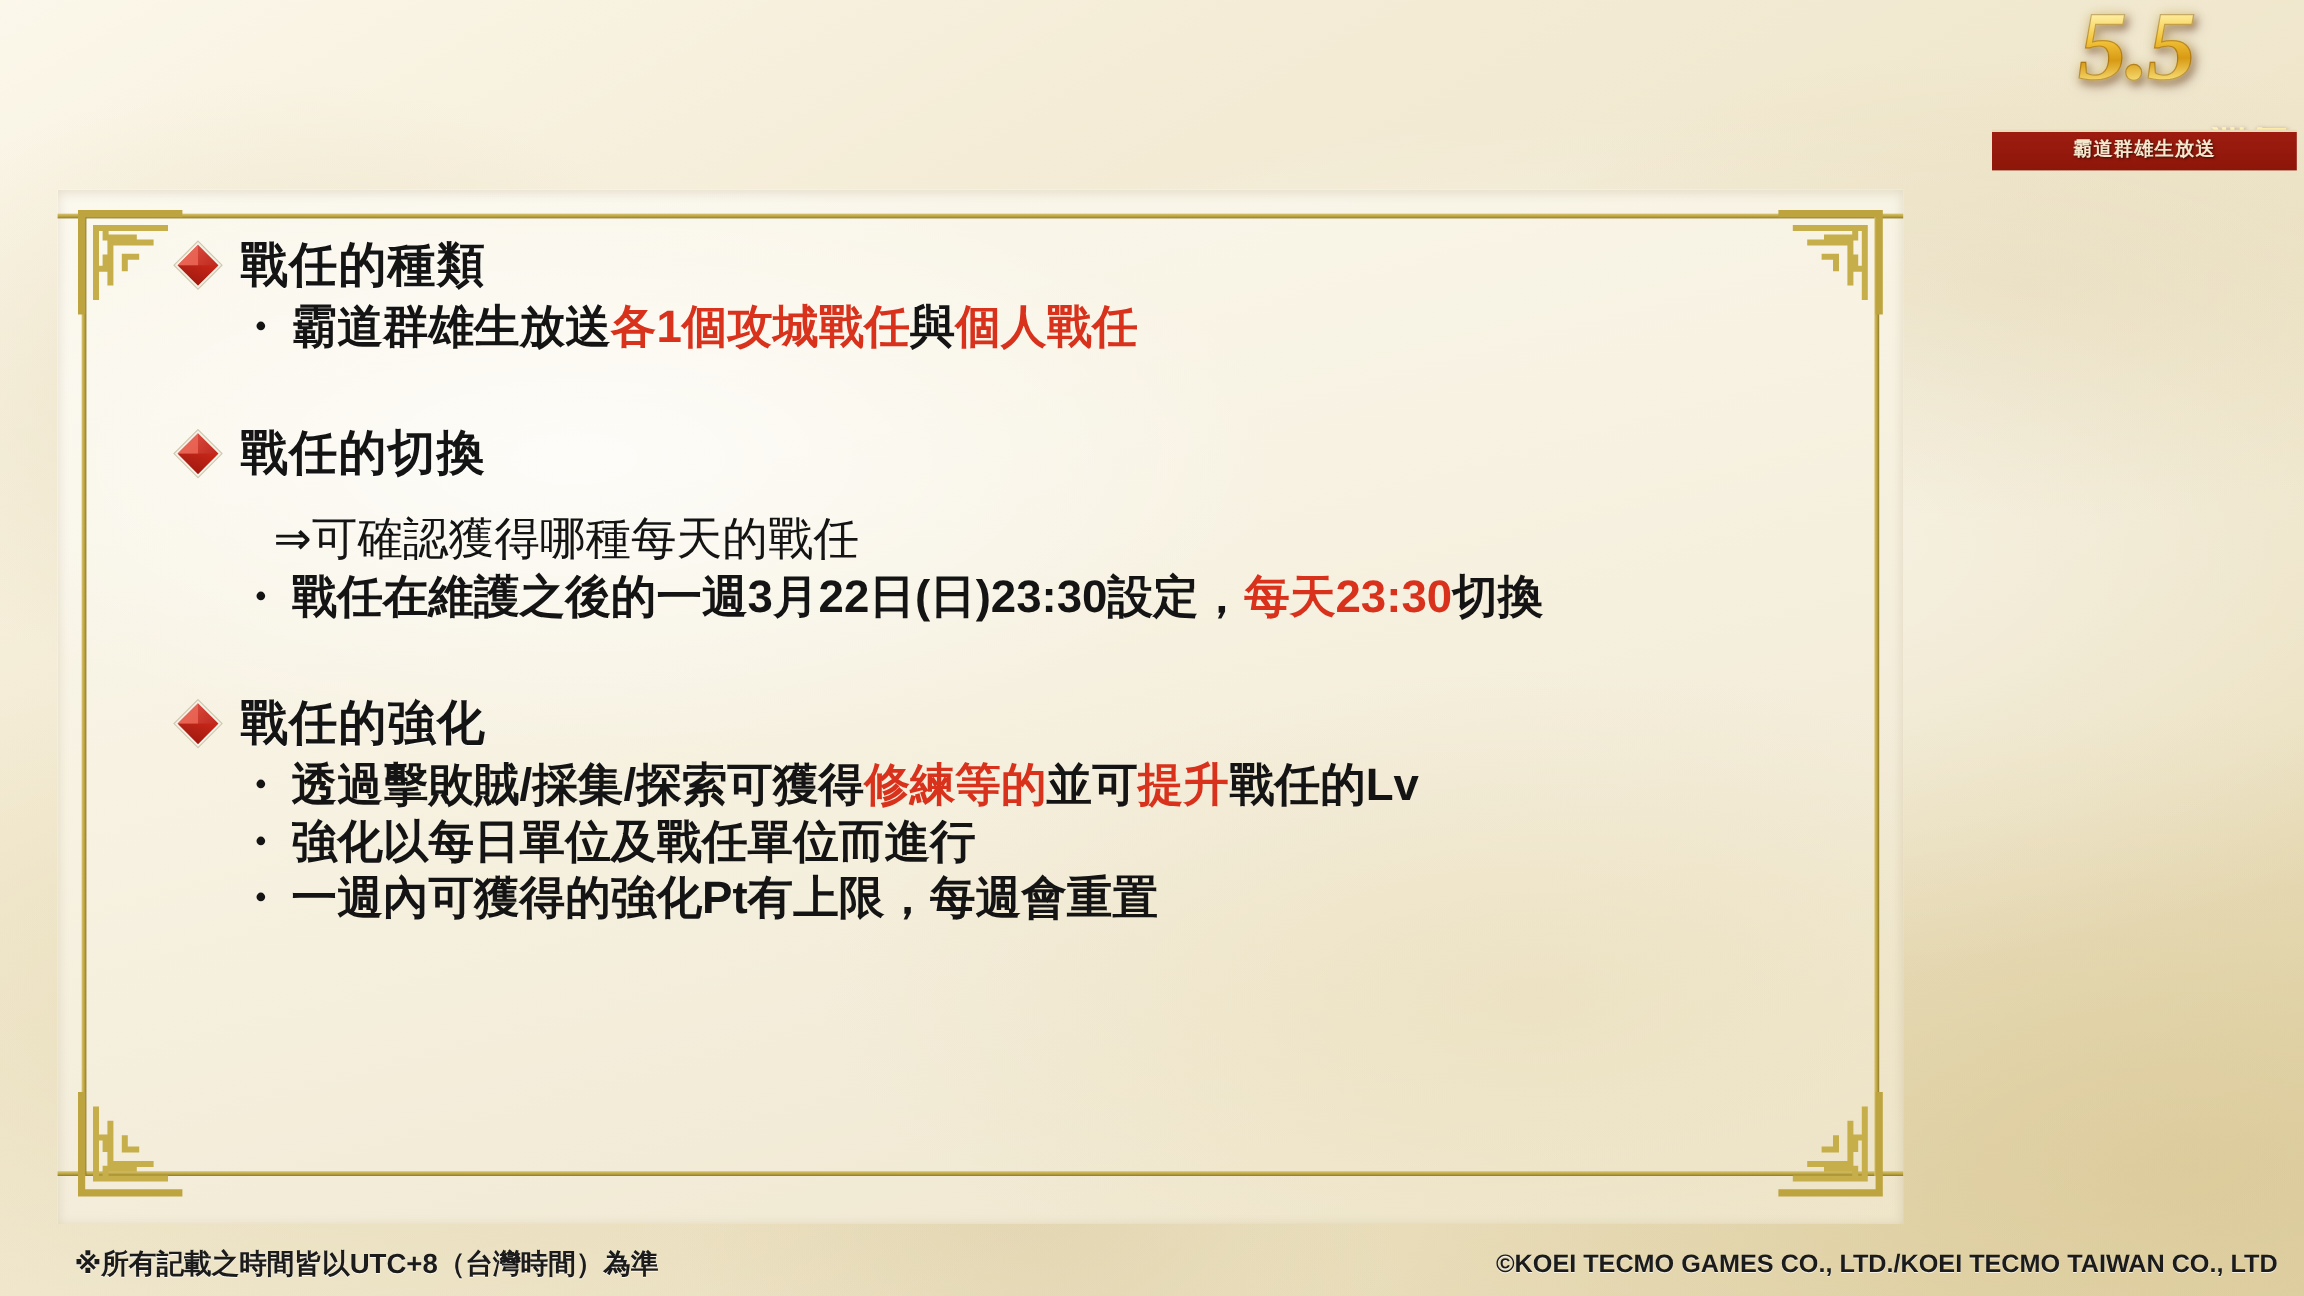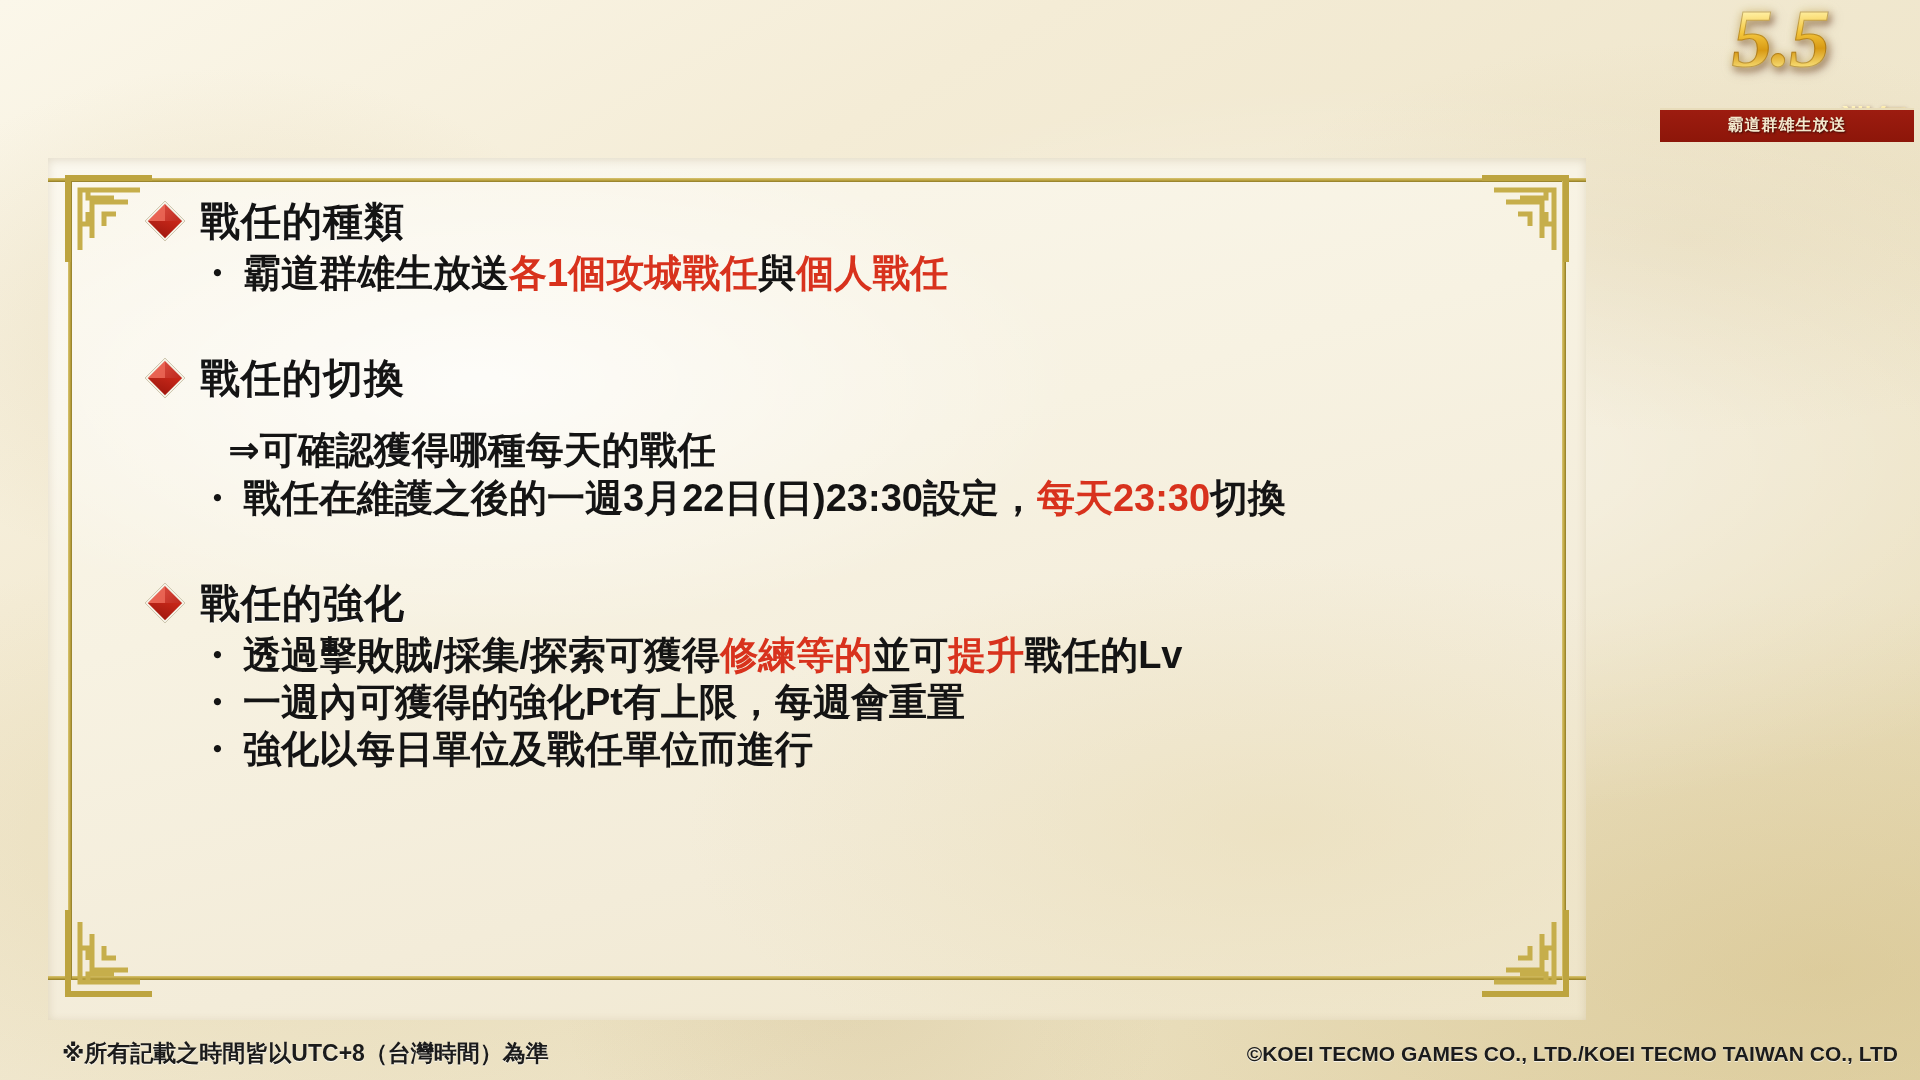--- a/index.html
+++ b/index.html
@@ -151,21 +151,21 @@
     text-align:center;
   }
 
   .bullets{ margin-left:54px; margin-top:4px; }
   .bullet{
     font-size:38px; font-weight:bold; line-height:47px;
     color:#141414; letter-spacing:0px; white-space:nowrap;
   }
   .bullet .dot{ margin-right:7px; }
   .sub-line{
-    font-size:38px; font-weight:bold; line-height:50px;
+    font-size:38px; font-weight:normal; line-height:50px;
     color:#141414; margin-left:30px; white-space:nowrap;margin-top:24px;
   }
   .hl{ color:#d8321d; }
 
   
   #note{
     position:absolute; left:62px; top:1038px;
     font-size:23px; font-weight:bold; color:#1b1b1b;
     white-space:nowrap;
     text-shadow:0 1px 0 rgba(255,255,255,.7);
@@ -317,22 +317,22 @@
   </defs>
   <polygon points="21,1 41,21 21,41 1,21" fill="#f4f1e6" stroke="#cfc8b0" stroke-width="1"></polygon>
   <polygon points="21,4 38,21 21,38 4,21" fill="url(#dgA)"></polygon>
   <polygon points="21,21 38,21 21,38 4,21" fill="url(#dgB)" opacity="0.85"></polygon>
   <polygon points="21,4 21,21 4,21" fill="#ef6d5c" opacity="0.75"></polygon>
 </svg></span>
             <span class="sec-title">戰任的強化</span>
           </div>
           <div class="bullets">
             <div class="bullet"><span class="dot">・</span><span>透過擊敗賊/採集/探索可獲得</span><span class="hl">修練等的</span><span>並可</span><span class="hl">提升</span><span>戰任的Lv</span></div>
+            <div class="bullet"><span class="dot">・</span><span>強化以每日單位及戰任單位而進行</span></div>
             <div class="bullet"><span class="dot">・</span><span>一週內可獲得的強化Pt有上限，每週會重置</span></div>
-            <div class="bullet"><span class="dot">・</span><span>強化以每日單位及戰任單位而進行</span></div>
           </div>
         </div>
       </div>
   </div>
 
   <div id="note">※所有記載之時間皆以UTC+8（台灣時間）為準</div>
   <div id="copy">©KOEI TECMO GAMES CO., LTD./KOEI TECMO TAIWAN CO., LTD</div>
 
 </div>
 

